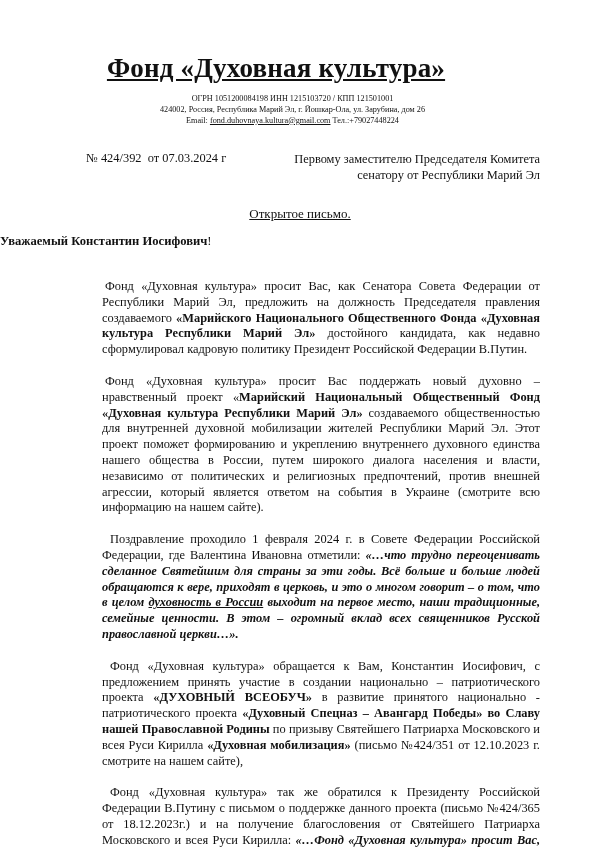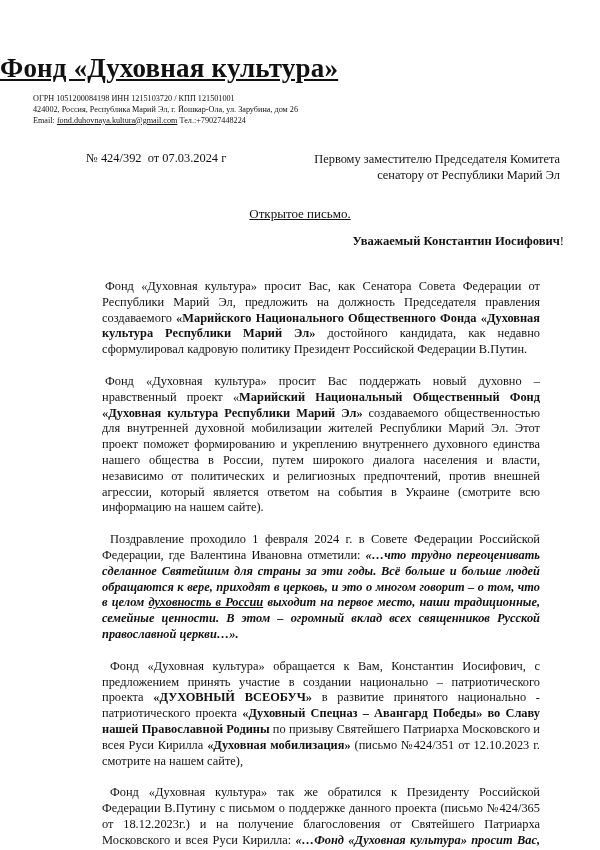--- a/index.html
+++ b/index.html
@@ -2,35 +2,35 @@
 <html><head>
 <meta charset="utf-8">
 <style>
   html, body { margin: 0; padding: 0; background: #ffffff; }
   body {
     width: 600px; height: 850px; overflow: hidden; position: relative;
     font-family: "Liberation Serif", "DejaVu Serif", serif;
     color: #111111;
   }
   .page { position: absolute; left: 0; top: 0; width: 600px; height: 850px; background: #fff; }
-  .header { position: absolute; top: 52px; left: 0; width: 552px; text-align: left; }
+  .header { position: absolute; top: 52px; left: 0; width: 552px; text-align: center; }
   .org-title {
     font-size: 27px; font-weight: bold; text-decoration: underline;
     letter-spacing: 0.2px; line-height: 32px; margin: 0;
   }
   .reqs { margin-top: 10px; font-size: 8.2px; line-height: 10.8px; padding-left: 33px; }
   .reqs a { color: #1a3fa8; text-decoration: underline; }
   .reqs .email { color: #111; text-decoration: underline; }
 
   .ref { position: absolute; left: 86px; top: 151px; font-size: 12.4px; line-height: 15px; white-space: pre; }
-  .addressee { position: absolute; right: 40px; top: 151px; font-size: 12.4px; line-height: 16px; text-align: right; }
+  .addressee { position: absolute; right: 60px; top: 151px; font-size: 12.4px; line-height: 16px; text-align: right; }
 
   .letter-type { position: absolute; left: 0; top: 206px; width: 600px; text-align: center;
     font-size: 13px; text-decoration: underline; }
-  .salutation { position: absolute; left: 0; top: 234px; width: 564px; text-align: right;
+  .salutation { position: absolute; left: 0; top: 234px; width: 564px; text-align: left;
     font-size: 12.6px; font-weight: bold; }
   .salutation .excl { font-weight: normal; }
 
   .body { position: absolute; left: 86px; top: 263px; width: 470px; font-size: 12.4px; line-height: 15.8px; }
   .body p { margin: 16px; text-align: justify; text-indent: 3px; }
   .body p.ind { text-indent: 8px; }
   b { font-weight: bold; }
   .bi { font-weight: bold; font-style: italic; }
   .u { text-decoration: underline; }
 </style>

